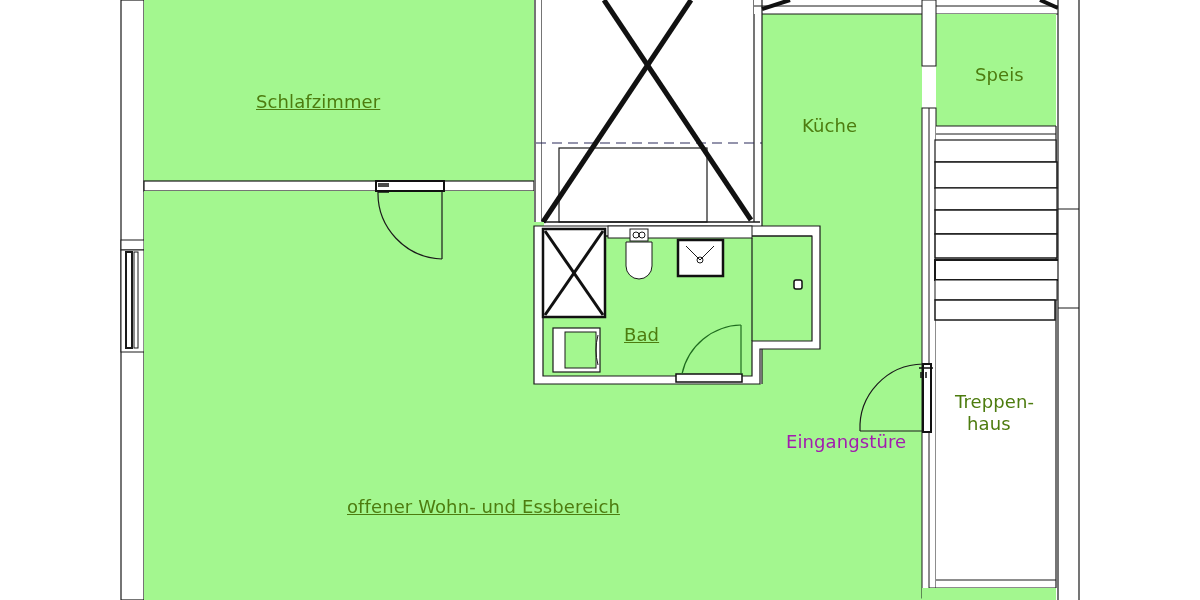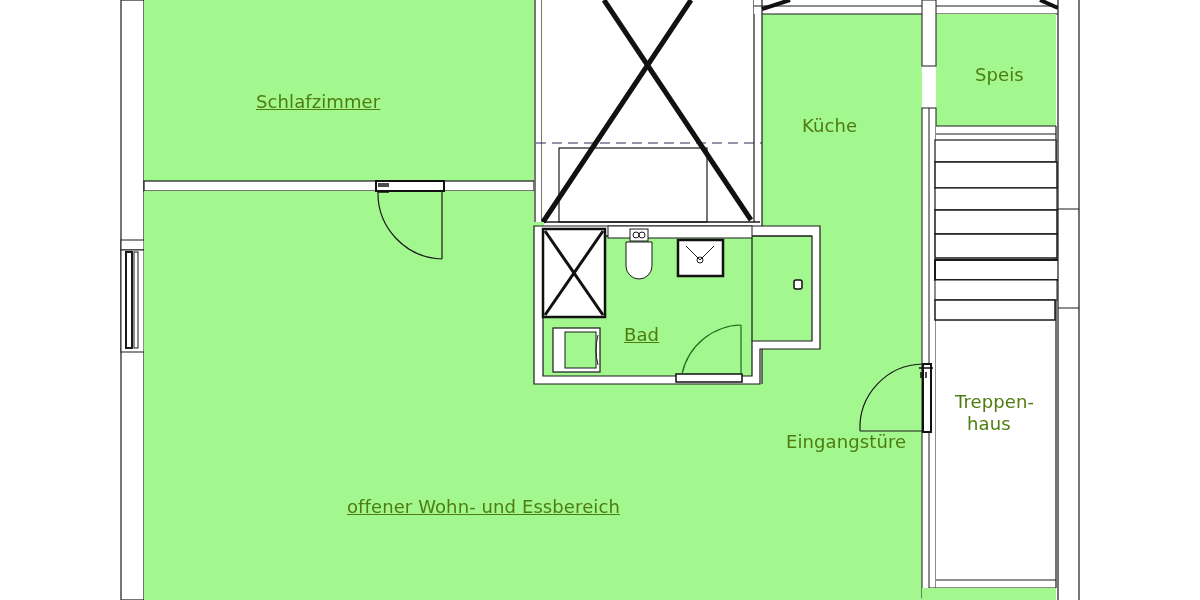--- a/index.html
+++ b/index.html
@@ -7,21 +7,21 @@
     #plan { position: absolute; left: 0; top: 0; width: 1200px; height: 600px; }
     .room-label {
       position: absolute;
       font-family: "DejaVu Sans", "Liberation Sans", sans-serif;
       font-size: 18px;
       color: #4d7c0f;
       white-space: nowrap;
       line-height: 1.25;
       letter-spacing: 0.1px;
     }
-    .room-label.green { color: #4d7c0f; }
+    .room-label.green { color: #a21caf; }
   </style>
 </head>
 <body>
 
 <svg id="plan" viewBox="0 0 1200 600" xmlns="http://www.w3.org/2000/svg">
 
   <g>
     <rect x="121" y="0" width="23" height="600" fill="#ffffff" stroke="#1a1a1a" stroke-width="1.2"></rect>
   </g>
 

